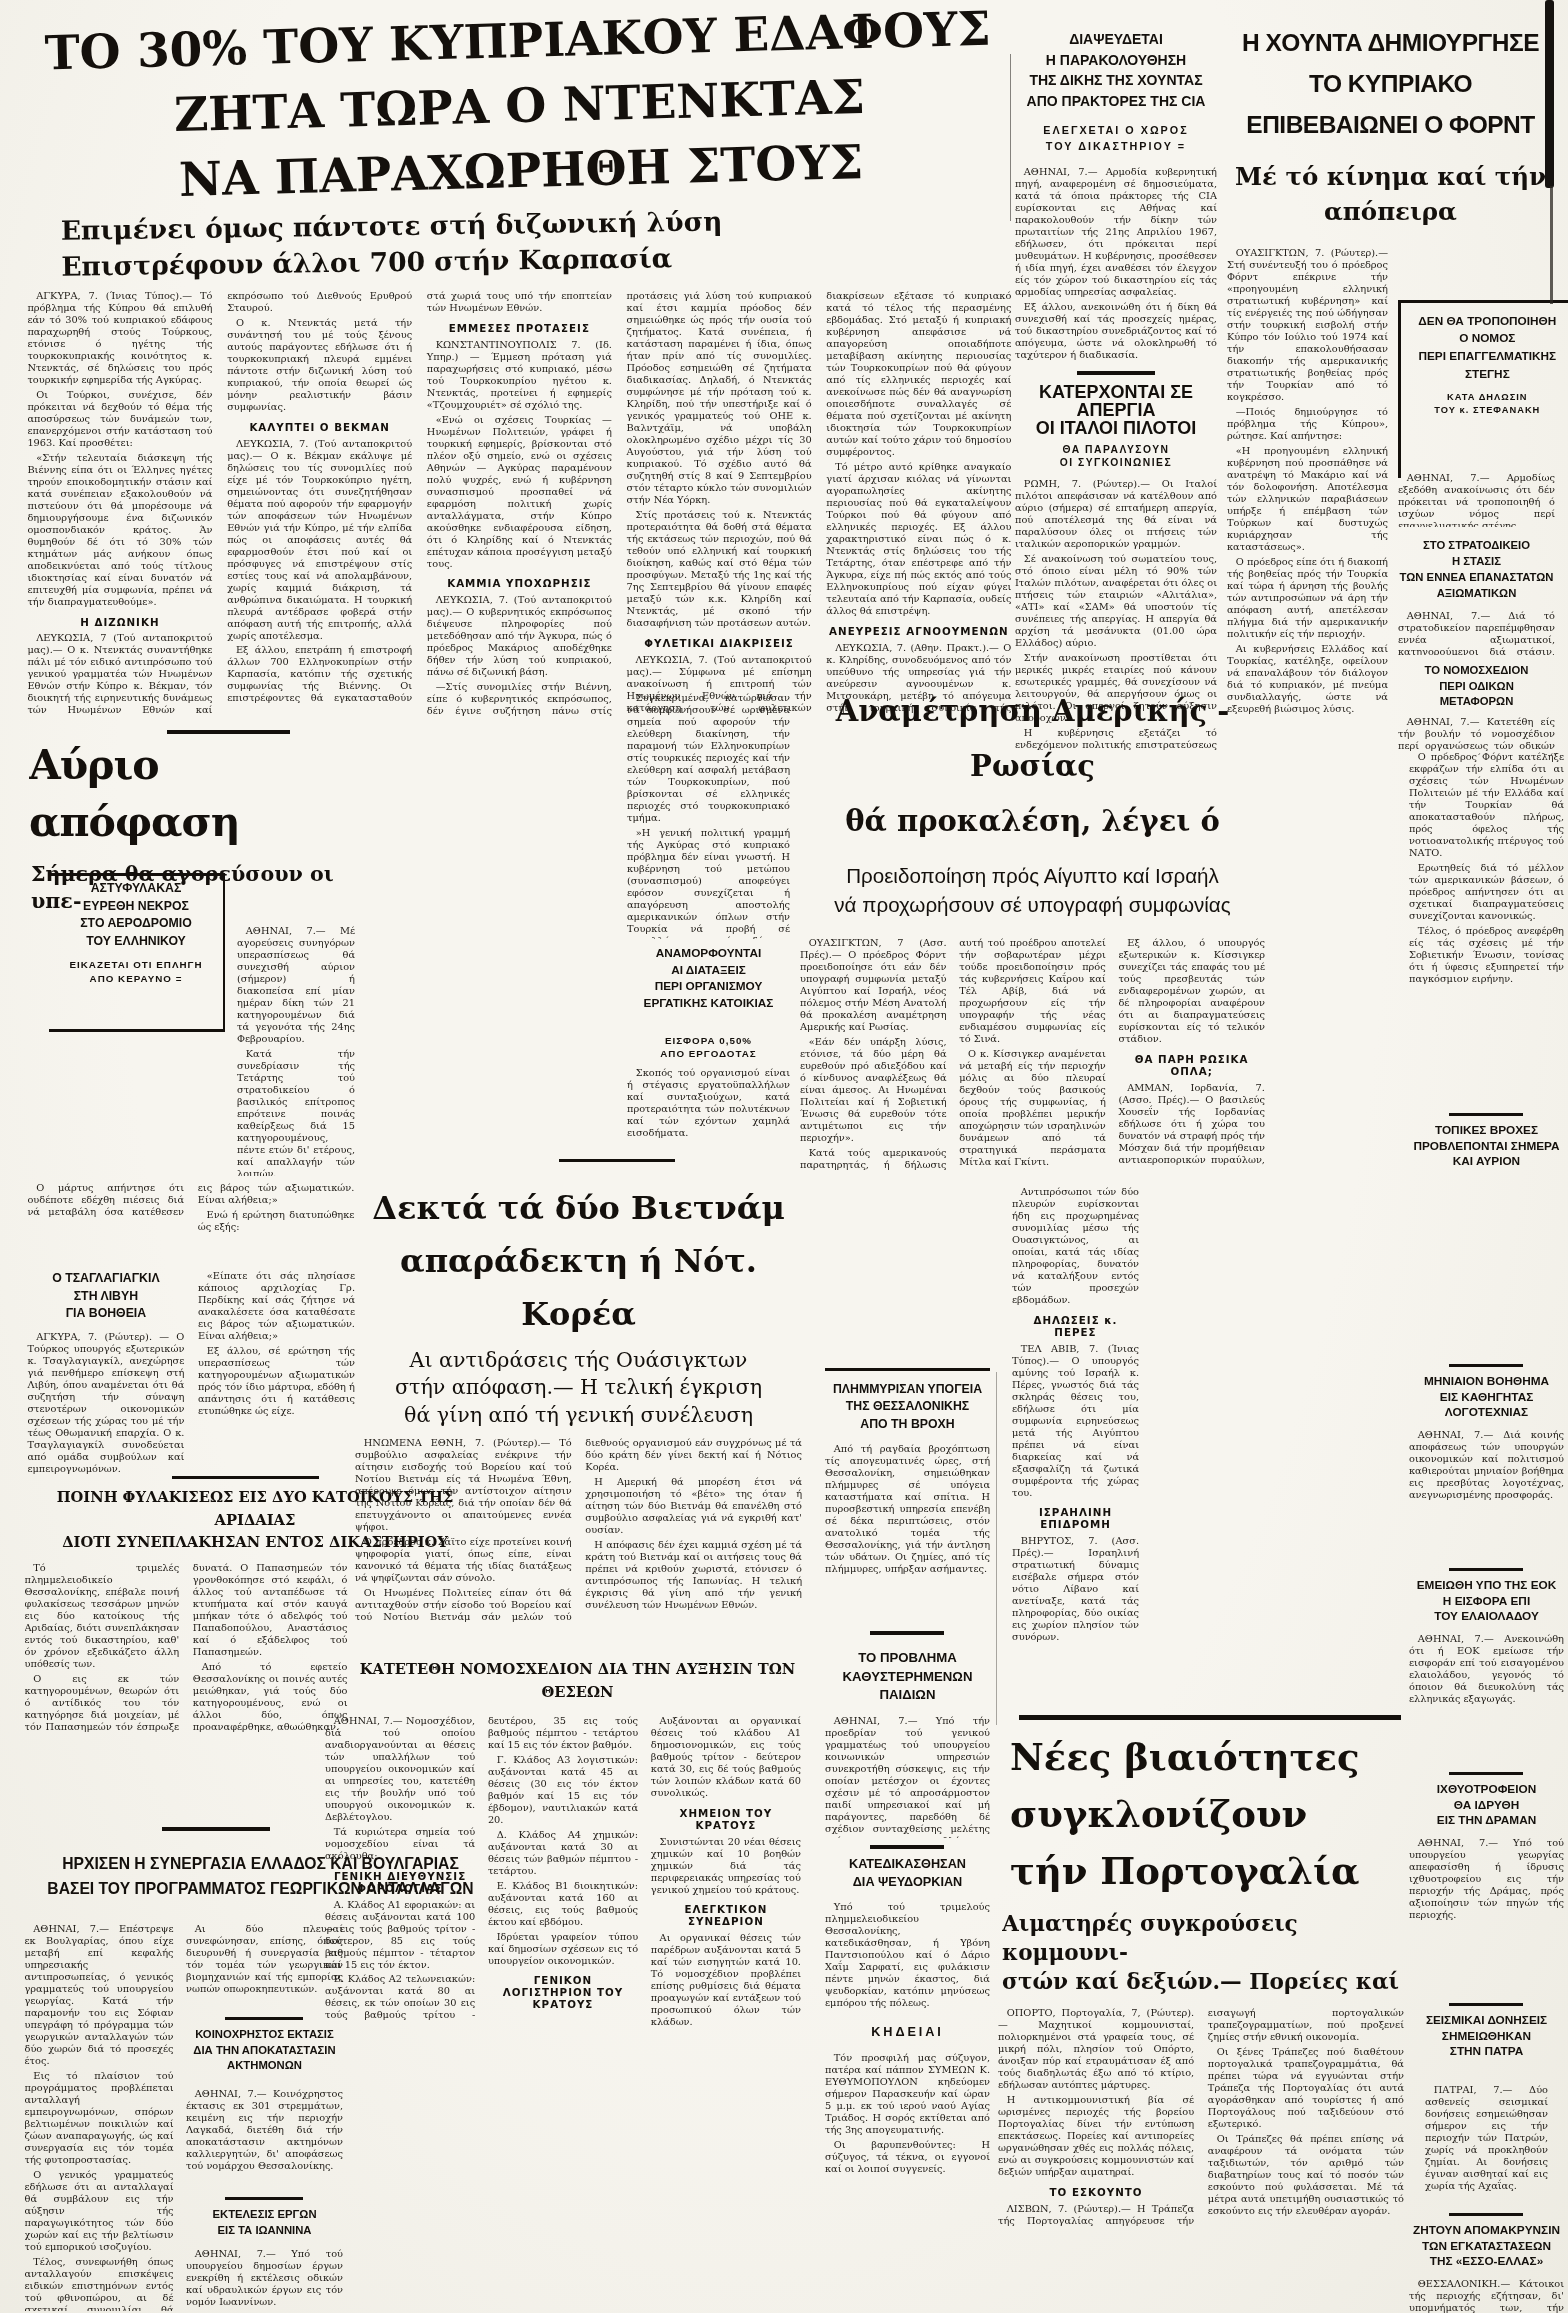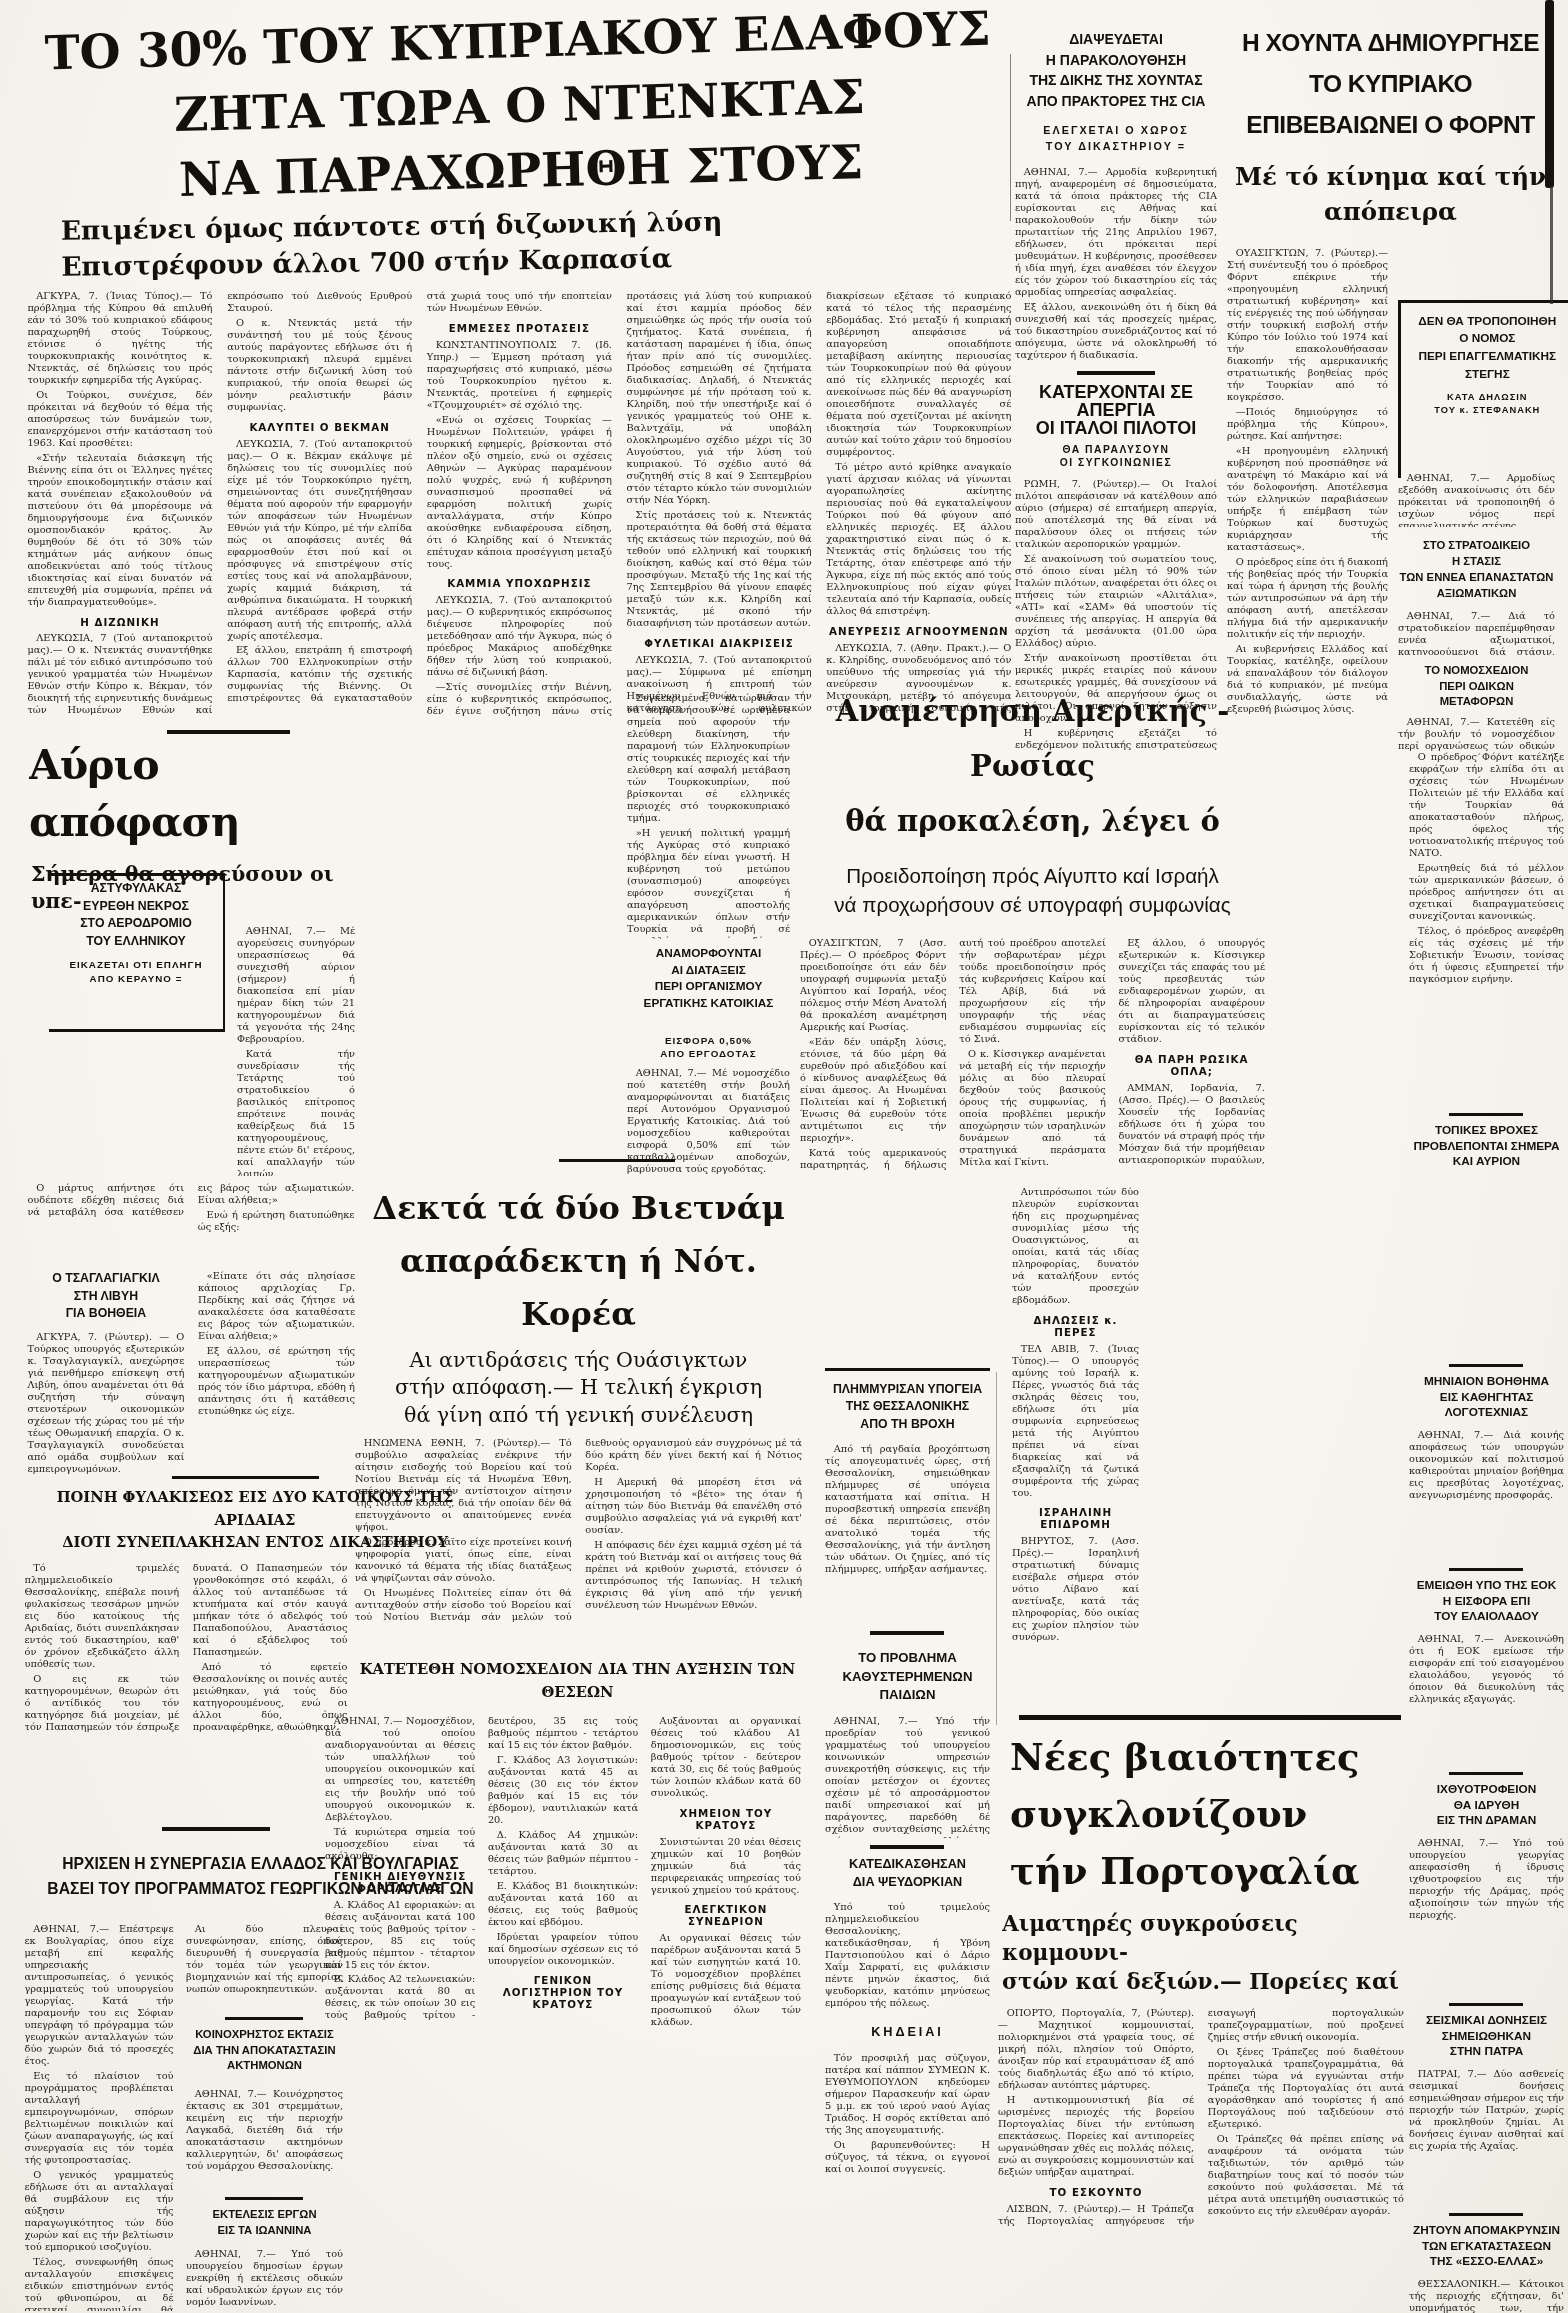--- a/index.html
+++ b/index.html
@@ -195,21 +195,20 @@
     </div>
 
   <div class="abs" style="left:627px;top:945px;width:163px;height:233px;">
     <div class="small-h pre" style="font-size:11.8px;line-height:16.7px;">ΑΝΑΜΟΡΦΟΥΝΤΑΙ
 ΑΙ ΔΙΑΤΑΞΕΙΣ
 ΠΕΡΙ ΟΡΓΑΝΙΣΜΟΥ
 ΕΡΓΑΤΙΚΗΣ ΚΑΤΟΙΚΙΑΣ</div>
     <div class="kicker pre sans" style="font-size:9.8px;line-height:12.7px;margin-top:23px;letter-spacing:1px;">ΕΙΣΦΟΡΑ 0,50%
 ΑΠΟ ΕΡΓΟΔΟΤΑΣ</div>
     <div class="body-text" style="margin-top:6.9px;">
-        <p class="para">ΑΘΗΝΑΙ, 7.— Μέ νομοσχέδιο πού κατετέθη στήν βουλή αναμορφώνονται αι διατάξεις περί Αυτονόμου Οργανισμού Εργατικής Κατοικίας. Διά τού νομοσχεδίου καθιερούται εισφορά 0,50% επί τών καταβαλλομένων αποδοχών, βαρύνουσα τούς εργοδότας.</p>
         <p class="para">Σκοπός τού οργανισμού είναι ή στέγασις εργατοϋπαλλήλων καί συνταξιούχων, κατά προτεραιότητα τών πολυτέκνων καί τών εχόντων χαμηλά εισοδήματα.</p>
       </div>
   </div>
 
   <div class="abs rule" style="left:559px;top:1159px;width:116px;height:2.9px;"></div>
   <div class="abs serif hl pre center" style="left:355px;top:1182px;width:447px;height:159px;font-size:32px;line-height:53px;">Δεκτά τά δύο Βιετνάμ
 απαράδεκτη ή Νότ. Κορέα
 ώς μέλη τών Ην. Εθνών</div>
   <div class="abs serif pre center" style="left:363px;top:1347px;width:431px;height:84px;font-size:20.6px;line-height:27.4px;color:var(--ink-strong);">Αι αντιδράσεις τής Ουάσιγκτων
 στήν απόφαση.— Η τελική έγκριση
@@ -291,21 +290,21 @@
 ΕΙΣ ΤΗΝ ΔΡΑΜΑΝ</div>
   <div class="abs body-text" style="left:1409px;top:1837px;width:155px;height:147px;">
     <p class="para" style="margin:0;">ΑΘΗΝΑΙ, 7.— Υπό τού υπουργείου γεωργίας απεφασίσθη ή ίδρυσις ιχθυοτροφείου εις τήν περιοχήν τής Δράμας, πρός αξιοποίησιν τών πηγών τής περιοχής.</p>
   </div>
 
   <div class="abs divider" style="left:1449px;top:2003px;width:74px;height:2.9px;"></div>
   <div class="abs small-h pre" style="left:1409px;top:2013px;width:155px;height:51px;font-size:11.8px;line-height:15.7px;">ΣΕΙΣΜΙΚΑΙ ΔΟΝΗΣΕΙΣ
 ΣΗΜΕΙΩΘΗΚΑΝ
 ΣΤΗΝ ΠΑΤΡΑ</div>
   <div class="abs body-text" style="left:1409px;top:2068px;width:155px;height:137px;">
-    <p class="para" style="margin:0;">ΠΑΤΡΑΙ, 7.— Δύο ασθενείς σεισμικαί δονήσεις εσημειώθησαν σήμερον εις τήν περιοχήν τών Πατρών, χωρίς νά προκληθούν ζημίαι. Αι δονήσεις έγιναν αισθηταί καί εις χωρία τής Αχαΐας.</p>
+    <p class="para" style="margin:16px;">ΠΑΤΡΑΙ, 7.— Δύο ασθενείς σεισμικαί δονήσεις εσημειώθησαν σήμερον εις τήν περιοχήν τών Πατρών, χωρίς νά προκληθούν ζημίαι. Αι δονήσεις έγιναν αισθηταί καί εις χωρία τής Αχαΐας.</p>
   </div>
 
   <div class="abs divider" style="left:1449px;top:2213px;width:74px;height:2.9px;"></div>
   <div class="abs small-h pre" style="left:1409px;top:2223px;width:155px;height:51px;font-size:11.8px;line-height:15.7px;">ΖΗΤΟΥΝ ΑΠΟΜΑΚΡΥΝΣΙΝ
 ΤΩΝ ΕΓΚΑΤΑΣΤΑΣΕΩΝ
 ΤΗΣ «ΕΣΣΟ-ΕΛΛΑΣ»</div>
   <div class="abs body-text" style="left:1409px;top:2278px;width:155px;height:35px;">
     <p class="para" style="margin:0;">ΘΕΣΣΑΛΟΝΙΚΗ.— Κάτοικοι τής περιοχής εζήτησαν, δι' υπομνήματός των, τήν απομάκρυνσιν τών εγκαταστάσεων.</p>
   </div>
 

